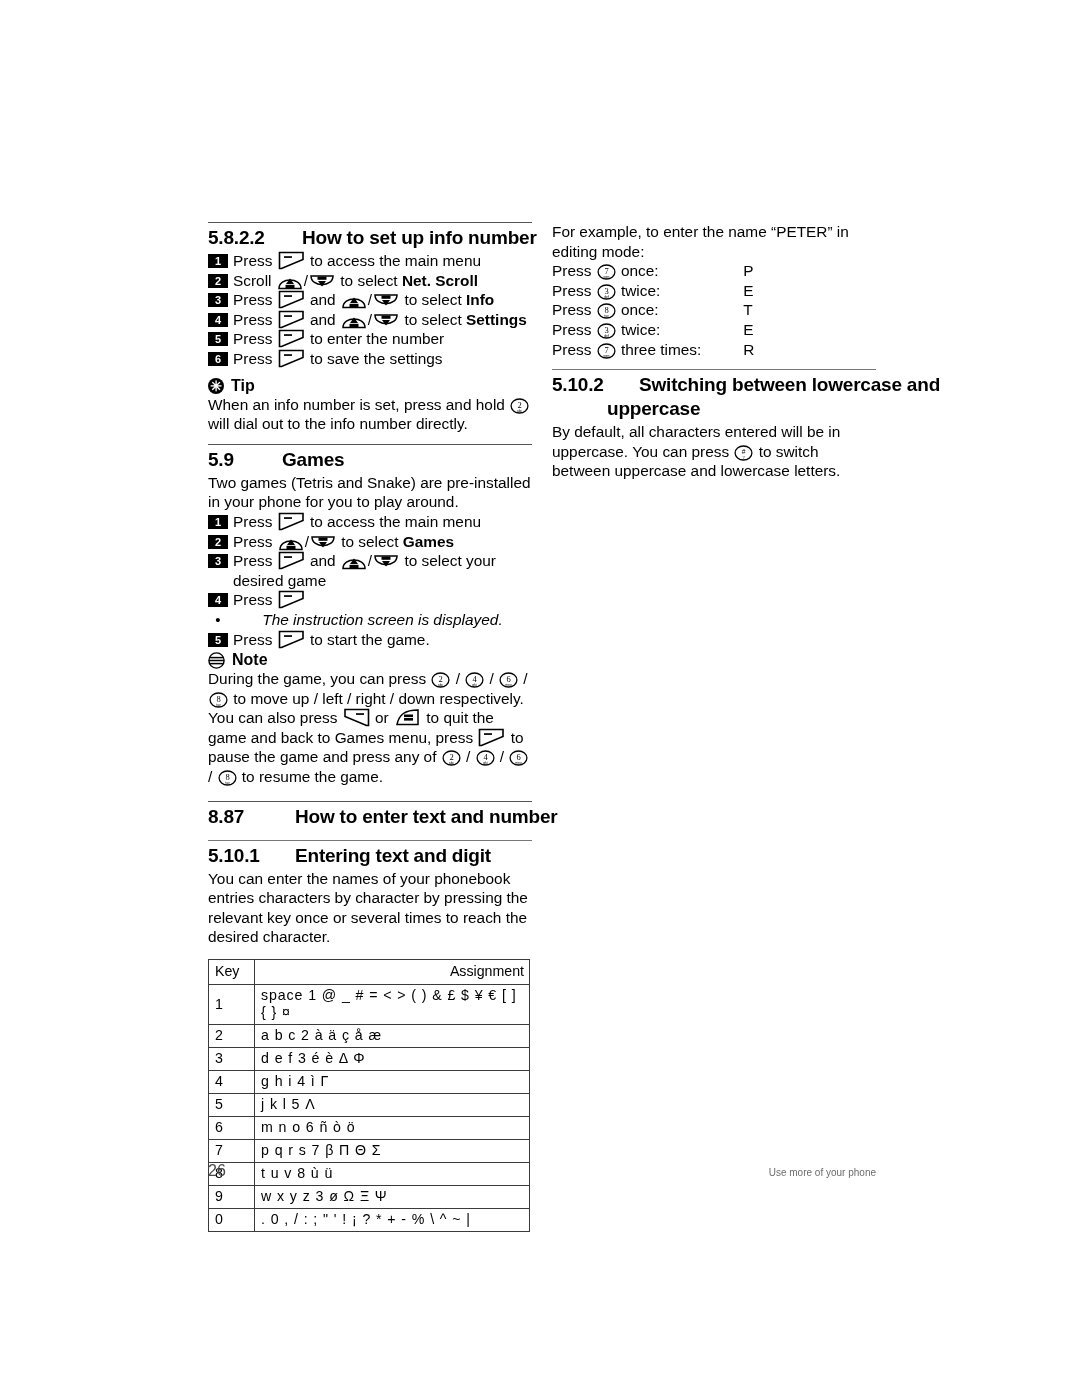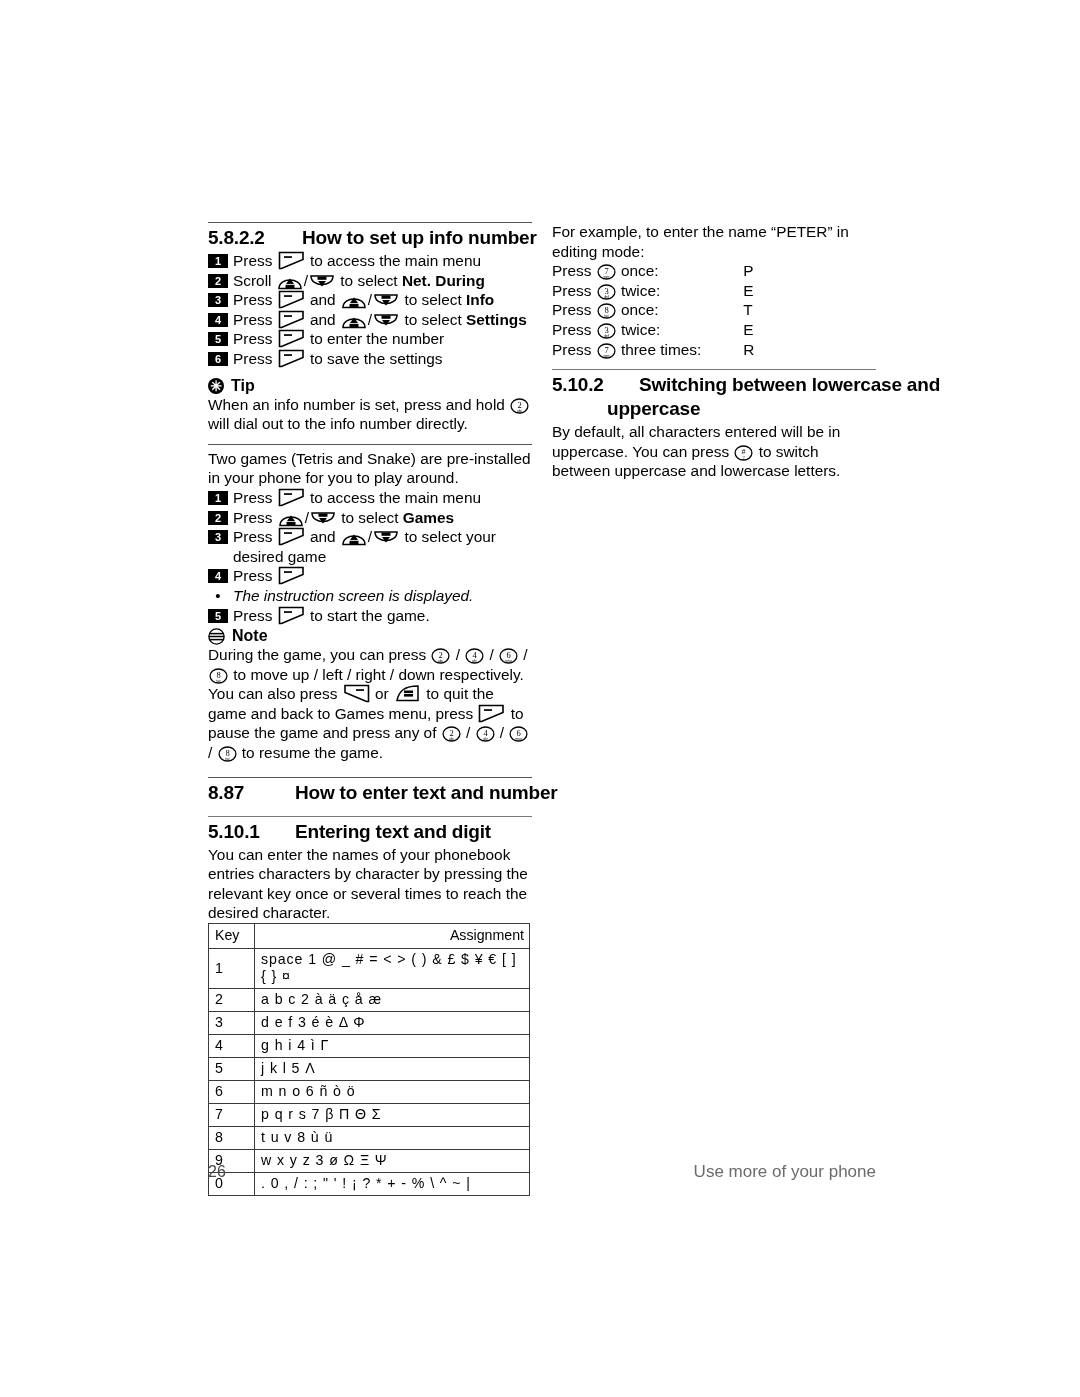--- a/index.html
+++ b/index.html
@@ -52,21 +52,21 @@
     display: block;
     padding-left: 55px;
   }
 
   
   p.body {
     font-size: 15.4px;
     line-height: 19.6px;
     margin: 0 0 0 0;
   }
-  .ital { font-style: italic; }
+  .ital { font-style: italic; text-align: center; }
   .b { font-weight: bold; }
 
   
   ol.steps { list-style: none; margin: 0; padding: 0; }
   .step {
     display: flex;
     align-items: flex-start;
     font-size: 15.4px;
     line-height: 19.6px;
     margin: 0;
@@ -129,21 +129,21 @@
   
   .peter { border-collapse: collapse; font-size: 15.4px; line-height: 19.6px; }
   .peter td { padding: 0; vertical-align: middle; }
   .peter td.c1 { white-space: nowrap; }
   .peter td.c2 { padding-left: 42px; }
 
   
   table.chars {
     border-collapse: collapse;
     width: 322px;
-    margin-top: 0;
+    margin-top: 12px;
     font-size: 14.2px;
   }
   table.chars td, table.chars th {
     border: 1.1px solid #3a3a3a;
     padding: 2px 5px 3px 6px;
     text-align: left;
     font-weight: normal;
     line-height: 17px;
     height: 17px;
   }
@@ -155,21 +155,21 @@
   
   .footer {
     position: absolute;
     left: 208px; top: 1162px;
     width: 668px;
     display: flex;
     justify-content: space-between;
     align-items: baseline;
   }
   .footer .pg { font-size: 16px; color: #4a4a4a; }
-  .footer .ft { font-size: 17px; color: #6b6b6b; }
+  .footer .ft { font-size: 10px; color: #6b6b6b; }
 
   .spacer6 { height: 6px; }
   .spacer10 { height: 10px; }
   .spacer14 { height: 14px; }
 </style>
 </head>
 <body>
 
 <svg width="0" height="0" style="position:absolute" aria-hidden="true">
   <defs>
@@ -224,21 +224,21 @@
           <span>to access the main menu</span></span>
       </li>
       <li class="step">
         <span class="marker">2</span>
         <span class="stxt"><span>Scroll</span>
           <span class="key"><svg width="26" height="18" viewBox="0 0 26 18">
                 <use href="#g-up-cid"></use>
               </svg></span>/<span class="key"><svg width="26" height="16" viewBox="0 0 26 16">
                 <use href="#g-down-pbk"></use>
               </svg></span>
-          <span>to select</span> <span class="b">Net. During</span></span>
+          <span>to select</span> <span class="b">Net. Scroll</span></span>
       </li>
       <li class="step">
         <span class="marker">3</span>
         <span class="stxt"><span>Press</span>
           <span class="key"><svg width="27" height="19" viewBox="0 0 27 19">
                 <use href="#g-softkey-left"></use>
               </svg></span>
           and
           <span class="key"><svg width="26" height="18" viewBox="0 0 26 18">
                 <use href="#g-up-cid"></use>
@@ -287,20 +287,23 @@
     <p class="body"><span>When an info number is set, press and hold</span>
       <span class="key"><svg width="19" height="16" viewBox="0 0 19 16">
             <ellipse cx="9.5" cy="8" rx="8.4" ry="7" fill="none" stroke="#000" stroke-width="1.3"></ellipse>
             <text x="9.5" y="9.6" font-size="8.5" font-family="Liberation Serif, serif" text-anchor="middle" fill="#000">2</text>
             <text x="9.5" y="14" font-size="3.4" font-family="Liberation Sans, sans-serif" text-anchor="middle" fill="#000">abc</text>
           </svg></span>
       <span>will dial out to the info number directly.</span></p>
 
     <div class="spacer10"></div>
     <div class="rule"></div>
+    <h2 class="sec">
+      <span class="num w2">5.9</span><span class="txt">Games</span>
+    </h2>
     <p class="body">Two games (Tetris and Snake) are pre-installed in your phone for you to play around.</p>
 
     <ol class="steps">
       <li class="step">
         <span class="marker">1</span>
         <span class="stxt"><span>Press</span>
           <span class="key"><svg width="27" height="19" viewBox="0 0 27 19">
                 <use href="#g-softkey-left"></use>
               </svg></span>
           <span>to access the main menu</span></span>

